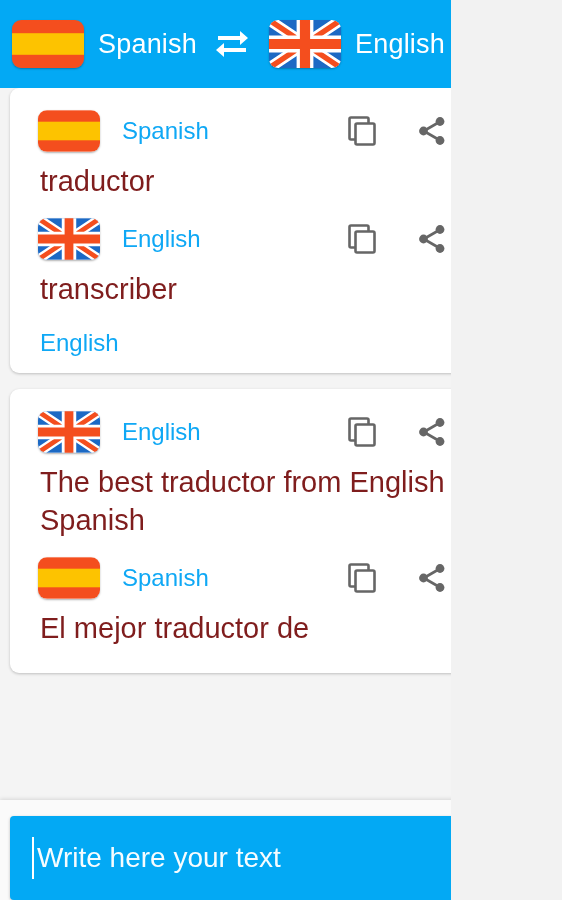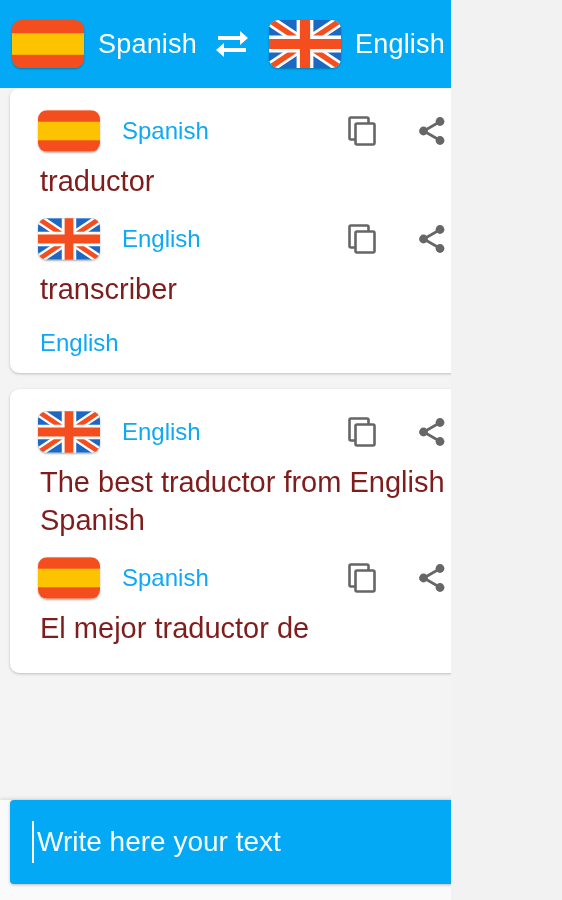--- a/index.html
+++ b/index.html
@@ -149,21 +149,21 @@
   }
 
   
   .bottombar {
     position: absolute;
     left: 0; bottom: 0;
     width: 562px;
     height: 100px;
     background: #fafafa;
     display: flex;
-    align-items: flex-start;
+    align-items: flex-end;
     padding: 0 10px;
     gap: 12px;
     box-shadow: 0 -1px 4px rgba(0,0,0,.12);
   }
   .text-input {
     position: relative;
     flex: 1;
     height: 84px;
     background: #03a9f4;
     border-radius: 4px;

